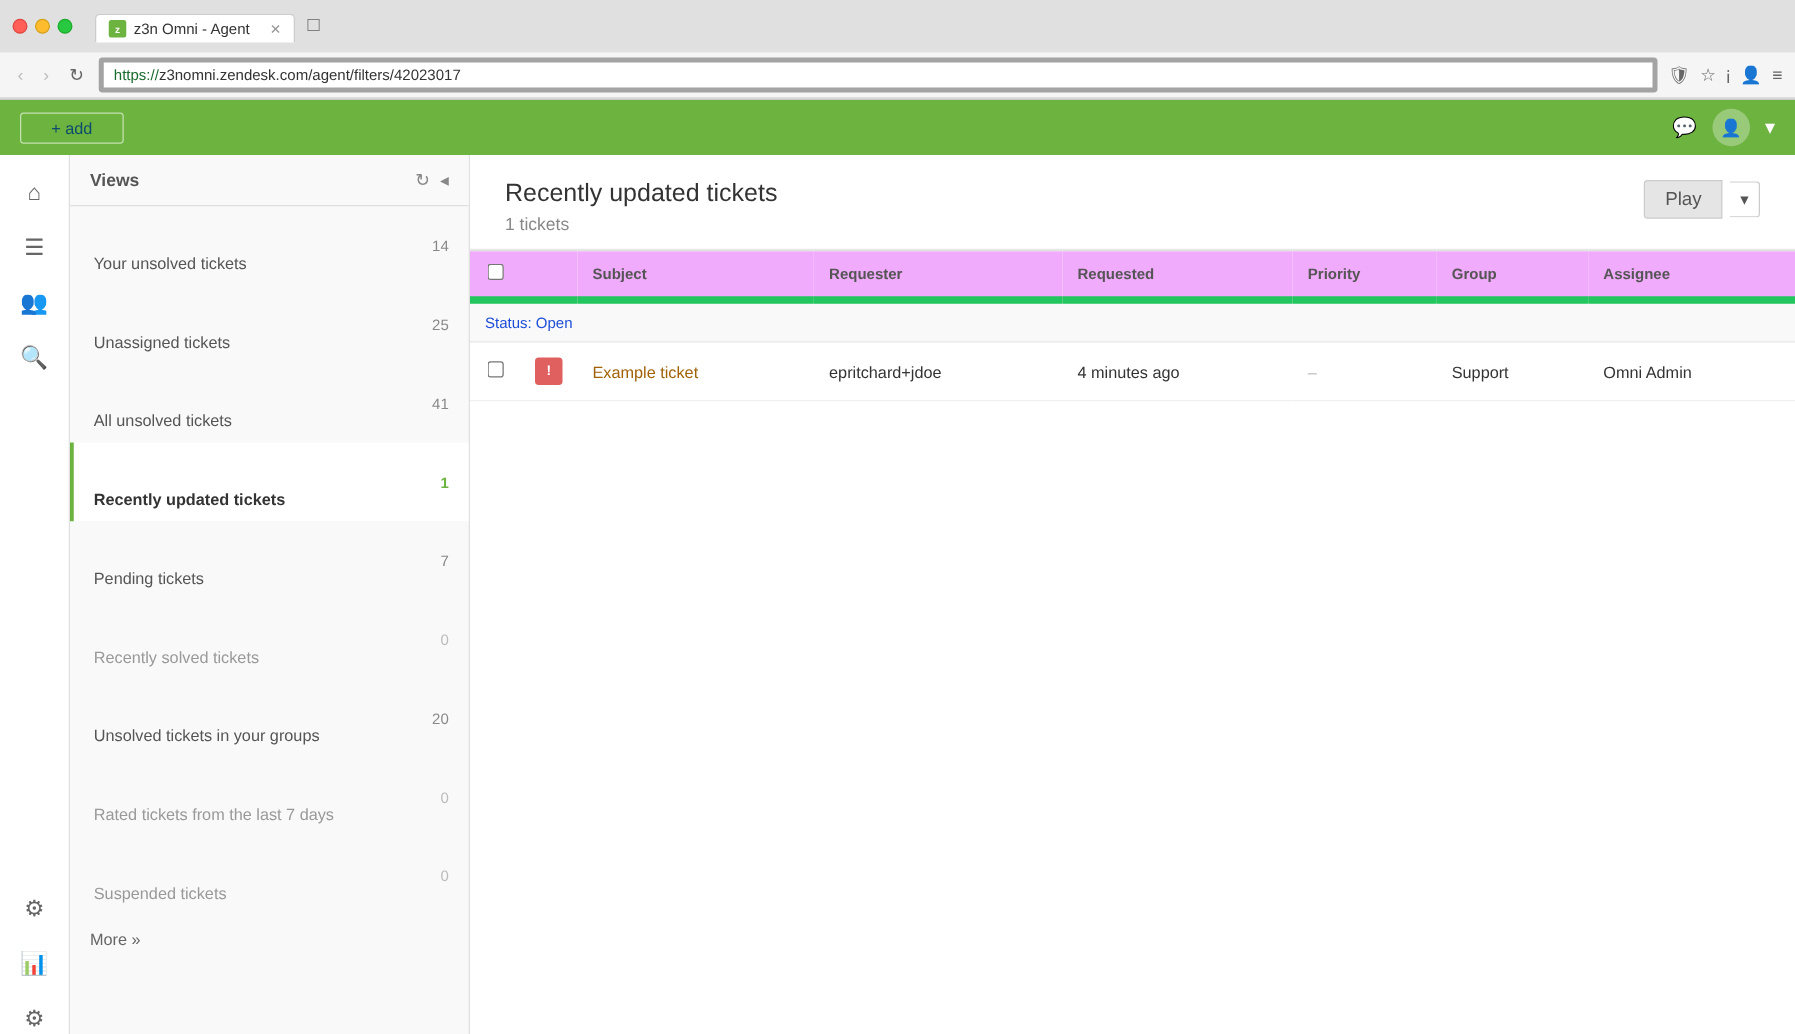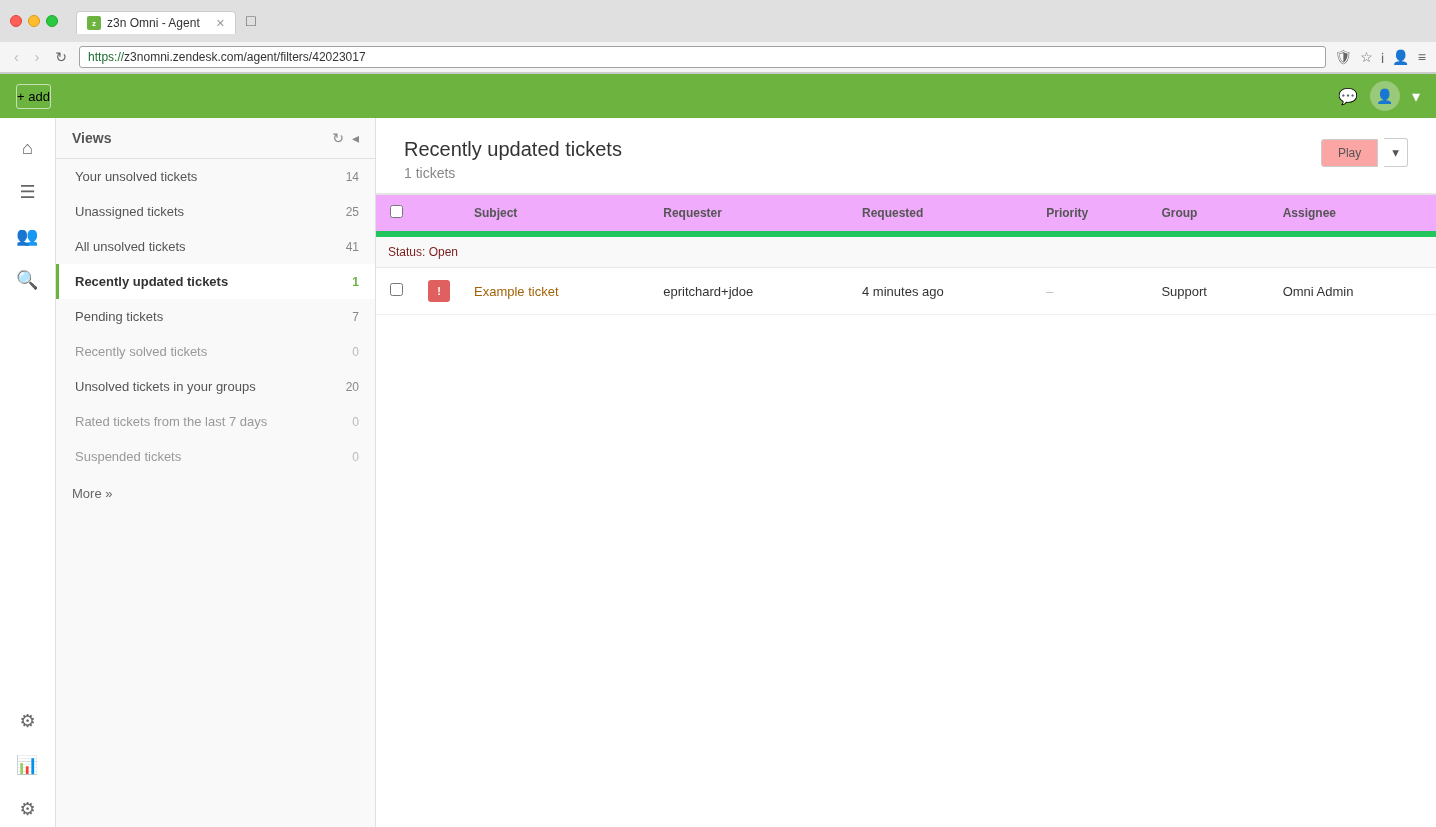--- a/index.html
+++ b/index.html
@@ -78,21 +78,21 @@
       font-size: 14px;
       cursor: pointer;
       padding: 2px 4px;
     }
     .nav-btn:disabled { color: #bbb; cursor: default; }
     .url-bar {
       flex: 1;
       display: flex;
       align-items: center;
       background: white;
-      border: 1px solid #a3a3a3;
+      border: 4px solid #a3a3a3;
       border-radius: 3px;
       padding: 3px 8px;
       font-size: 12px;
       color: #333;
       gap: 4px;
     }
     .url-text { color: #333; font-size: 12px; }
     .url-text .url-protocol { color: #1a6b2e; }
     .nav-right-icons { display: flex; align-items: center; gap: 8px; color: #666; }
     .nav-icon { font-size: 14px; cursor: pointer; }
@@ -103,23 +103,23 @@
       background: #6db33f;
       height: 44px;
       display: flex;
       align-items: center;
       padding: 0 16px;
       gap: 12px;
     }
     .add-button {
       background: transparent;
       border: 1px solid rgba(255,255,255,0.6);
-      color: #000000;
+      color: #0c4a6e;
       border-radius: 3px;
-      padding: 4px 0;
+      padding: 4px 24px;
       font-size: 13px;
       cursor: pointer;
       display: flex; align-items: center; gap: 4px;
     }
     .topbar-right {
       margin-left: auto;
       display: flex;
       align-items: center;
       gap: 12px;
     }
@@ -196,21 +196,21 @@
       border-left: 3px solid transparent;
       color: #555;
       font-size: 13px;
     }
     .view-item.active {
       background: #fff;
       border-left-color: #6db33f;
       font-weight: 600;
       color: #333;
     }
-    .view-item .view-label { flex: 1; }
+    .view-item .view-label { flex: 1; margin-top: 28px; }
     .view-item .view-count {
       color: #888;
       font-size: 12px;
       margin-left: 24px;
     }
     .view-item.active .view-count { color: #6db33f; font-weight: 600; }
     .view-item.muted { color: #999; }
     .view-item.muted .view-count { color: #bbb; }
 
     .more-link {
@@ -231,25 +231,25 @@
       padding: 20px 28px 12px;
       border-bottom: 1px solid #e8e8e8;
       display: flex;
       align-items: flex-start;
       justify-content: space-between;
     }
     .content-title { font-size: 20px; font-weight: 400; color: #333; margin-bottom: 4px; }
     .content-subtitle { font-size: 14px; color: #888; }
     .header-actions { display: flex; align-items: center; gap: 6px; }
     .play-button {
-      background: #fca5a5;
+      background: #e5e5e5;
       border: 1px solid #ccc;
       border-radius: 3px 0 0 3px;
       padding: 6px 16px;
-      font-size: 12px;
+      font-size: 15px;
       cursor: pointer;
       color: #555;
     }
     .play-dropdown {
       background: white;
       border: 1px solid #ccc;
       border-left: none;
       border-radius: 0 3px 3px 0;
       padding: 6px 8px;
       cursor: pointer;
@@ -271,21 +271,21 @@
       color: #555;
       white-space: nowrap;
     }
     .check-col { width: 40px; text-align: center !important; }
     .icon-col { width: 36px; }
 
     .status-row td {
       padding: 8px 12px;
       background: #f9f9f9;
       font-size: 12px;
-      color: #7f1d1d;
+      color: #1d4ed8;
       border-bottom: 1px solid #e8e8e8;
       border-top: 1px solid #e8e8e8;
     }
 
     .ticket-row td {
       padding: 12px 12px;
       border-bottom: 1px solid #f0f0f0;
       font-size: 13px;
       color: #333;
       vertical-align: middle;

